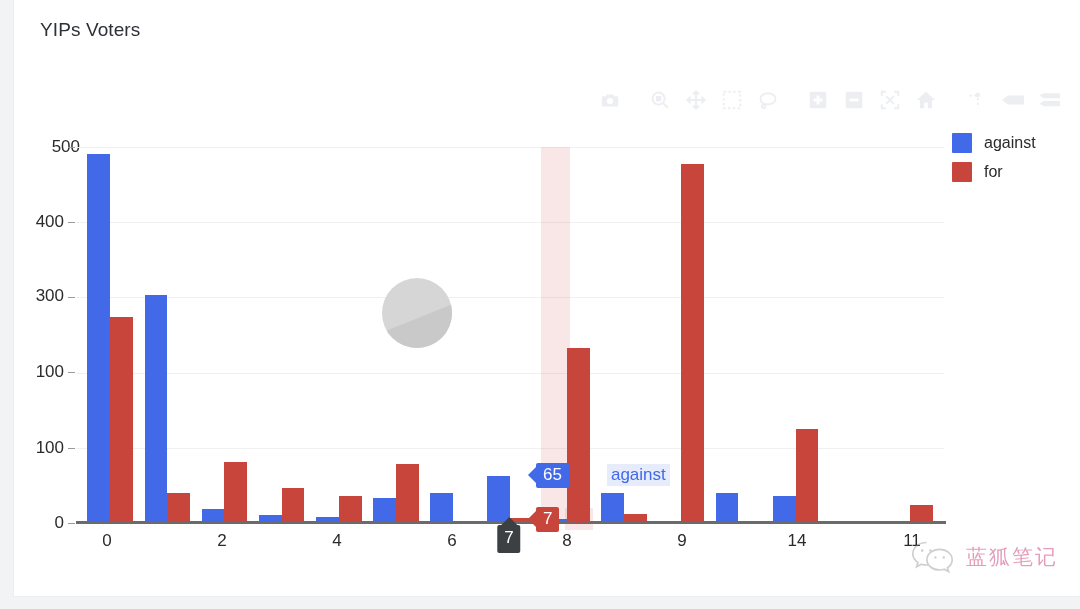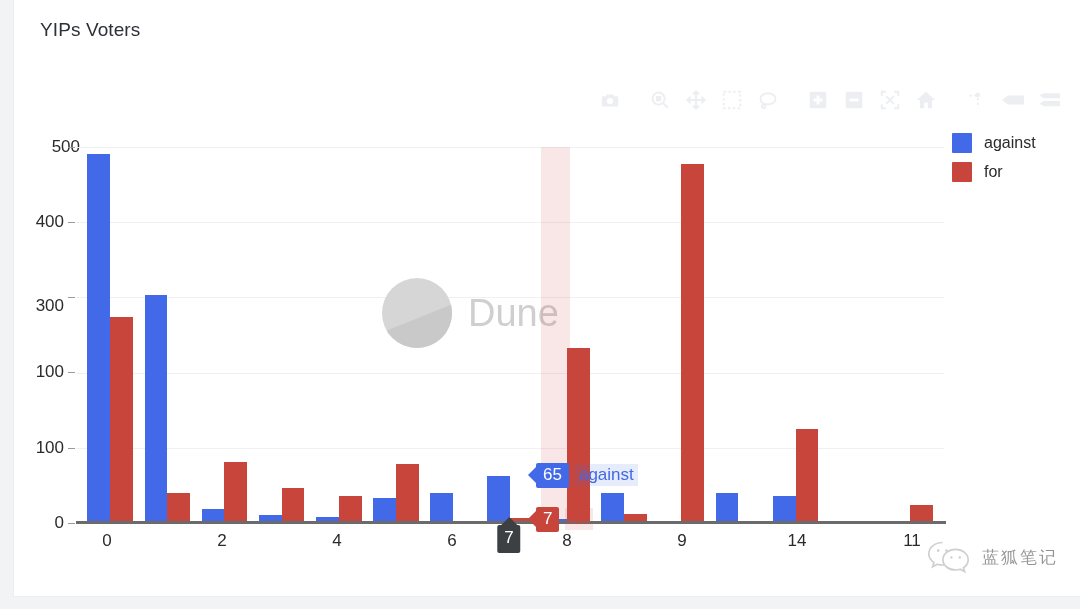--- a/index.html
+++ b/index.html
@@ -228,22 +228,22 @@
   .wechat {
     position: absolute;
     right: 22px;
     bottom: 22px;
     display: flex;
     align-items: center;
     gap: 9px;
     opacity: .42;
   }
   .wechat-text {
-    font-size: 17px;
-    color: #000000;
+    font-size: 21px;
+    color: #be185d;
     letter-spacing: 2px;
     font-family: "DejaVu Sans", sans-serif;
   }
   .wechat-icon svg { display: block; }
 </style>
 </head>
 <body>
 
 <div id="root">
   <div class="card">
@@ -344,21 +344,21 @@
       </div>
     </div>
 
     <div>
       <div class="ytick" style="left:28px;top:137px;width:38px;">500</div>
       <div class="ytick-mark" style="left:54px;top:147px;"></div>
 
       <div class="ytick" style="left:12px;top:212px;width:38px;">400</div>
       <div class="ytick-mark" style="left:54px;top:222px;"></div>
 
-      <div class="ytick" style="left:12px;top:296px;width:38px;text-align:right;">300</div>
+      <div class="ytick" style="left:12px;top:286px;width:38px;text-align:right;">300</div>
       <div class="ytick-mark" style="left:54px;top:297px;"></div>
 
       <div class="ytick" style="left:12px;top:362px;width:38px;">100</div>
       <div class="ytick-mark" style="left:54px;top:372px;"></div>
 
       <div class="ytick" style="left:12px;top:438px;width:38px;">100</div>
       <div class="ytick-mark" style="left:54px;top:448px;"></div>
 
       <div class="ytick" style="left:12px;top:513px;width:38px;">0</div>
       <div class="ytick-mark" style="left:54px;top:523px;"></div>
@@ -368,21 +368,20 @@
 
       <div class="gridline" style="top:0px;"></div>
       <div class="gridline" style="top:75px;"></div>
       <div class="gridline" style="top:150px;"></div>
       <div class="gridline" style="top:226px;"></div>
       <div class="gridline" style="top:301px;"></div>
 
       <div class="watermark" style="left:306px;top:131px;">
         <div class="wm-logo"></div>
         <div class="wm-text">
-          <div>Dune</div>
         </div>
       </div>
 
       <div class="spike-band" style="left:465px;top:0px;width:29px;height:376px;"></div>
 
       <div id="bars">
           <div class="bar against" style="left: 11.42px; width: 22.84px; height: 368.77px; background: rgb(65, 105, 232);"></div>
           <div class="bar for" style="left: 34.26px; width: 22.84px; height: 206.08px; background: rgb(200, 69, 60);"></div>
           <div class="bar against" style="left: 68.53px; width: 22.84px; height: 227.77px; background: rgb(65, 105, 232);"></div>
           <div class="bar for" style="left: 91.37px; width: 22.84px; height: 30.37px; background: rgb(200, 69, 60);"></div>
@@ -420,21 +419,21 @@
       <div class="xtick" style="left:323px;">4</div>
       <div class="xtick" style="left:438px;">6</div>
       <div class="xtick" style="left:553px;">8</div>
       <div class="xtick" style="left:668px;">9</div>
       <div class="xtick" style="left:783px;">14</div>
       <div class="xtick" style="left:898px;">11</div>
     </div>
 
     <div class="xspike" style="left:495px;">7</div>
 
-    <div class="hoverlabel" style="left:522px;top:463px;">
+    <div class="hoverlabel" style="left:522px;top:463px;gap:32px;">
       <div class="hl-box blue"><span>65</span></div>
       <div class="hl-name blue">against</div>
     </div>
     <div class="hoverlabel" style="left:522px;top:507px;">
       <div class="hl-box red"><span>7</span></div>
       <div class="hl-name red">for</div>
     </div>
 
     <div class="legend">
       <div class="legend-row">

